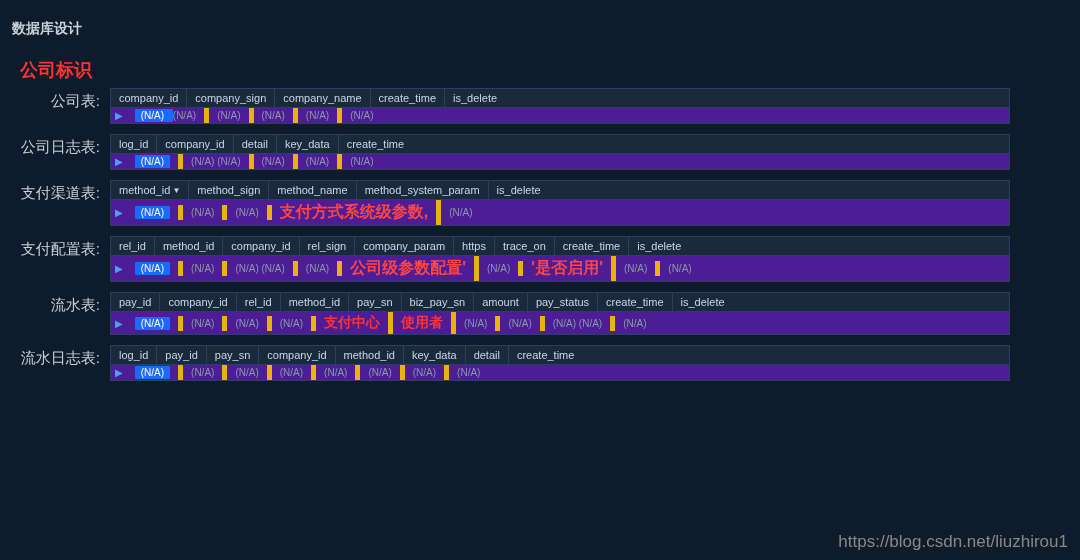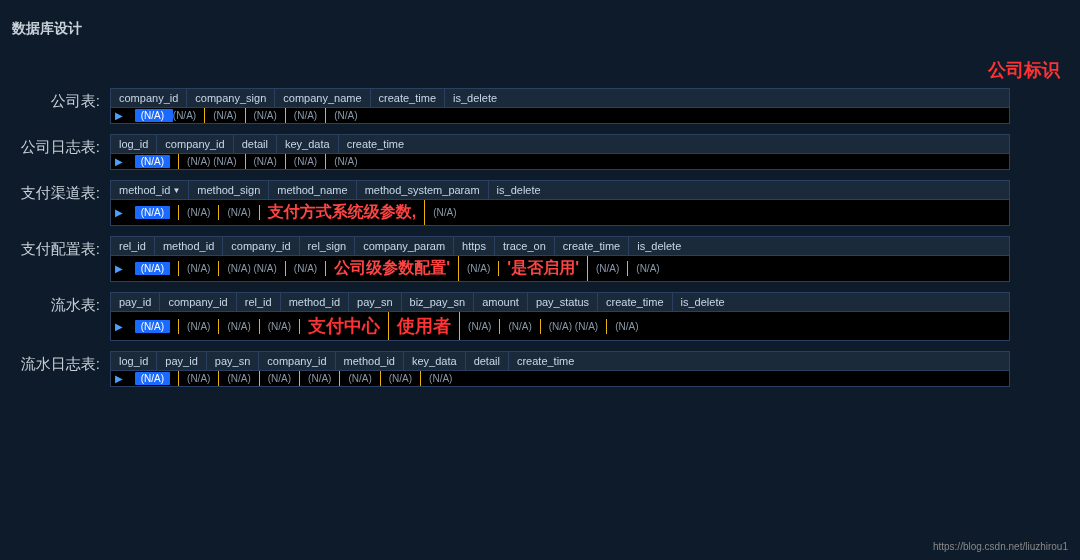--- a/index.html
+++ b/index.html
@@ -13,21 +13,21 @@
       overflow: hidden;
       position: relative;
     }
     .page-title {
       color: #c8d0d8;
       font-size: 14px;
       padding: 20px 12px;
       font-weight: bold;
     }
     .center-label {
-      text-align: right;
+      text-align: left;
       color: #ff3333;
       font-size: 18px;
       font-weight: bold;
       margin-bottom: 6px;
     }
     .main-content {
       padding: 0 20px;
     }
     .row {
       display: flex;
@@ -37,21 +37,21 @@
     .row-label {
       color: #c8d0d8;
       font-size: 15px;
       width: 90px;
       min-width: 90px;
       padding-top: 4px;
       text-align: right;
       padding-right: 10px;
     }
     .table-wrapper {
-      background-color: #000000;
+      background-color: #4c1d95;
       border: 1px solid #2a4060;
       flex: 1;
       max-width: 900px;
     }
     .table-header {
       display: flex;
       background-color: #1a2a3a;
       border-bottom: 1px solid #2a4060;
     }
     .table-header .col {
@@ -71,21 +71,21 @@
     }
     .table-row .pk-arrow {
       color: #4a9fff;
       padding: 2px 4px;
       font-size: 10px;
     }
     .table-row .cell {
       padding: 2px 8px;
       color: #8a9aaa;
       font-size: 10px;
-      border-right: 1px solid #eab308;
+      border-right: 5px solid #eab308;
       white-space: nowrap;
     }
     .table-row .cell:last-child {
       border-right: none;
     }
     .cell-blue {
       background-color: #1a6aff;
       color: #ffffff !important;
       padding: 1px 6px;
       border-radius: 1px;
@@ -103,26 +103,26 @@
     }
     .dropdown-arrow {
       font-size: 8px;
       color: #c8d8e8;
     }
     .footer-link {
       position: absolute;
       bottom: 8px;
       right: 12px;
       color: #888;
-      font-size: 10px;
+      font-size: 17px;
       text-align: right;
     }
     .inline-red {
       color: #ff3333;
-      font-size: 18px;
+      font-size: 14px;
       font-weight: bold;
     }
   </style>
 </head>
 <body>
 
 <div class="page-title">数据库设计</div>
 
 <div class="main-content">
   <div class="center-label">公司标识</div>

